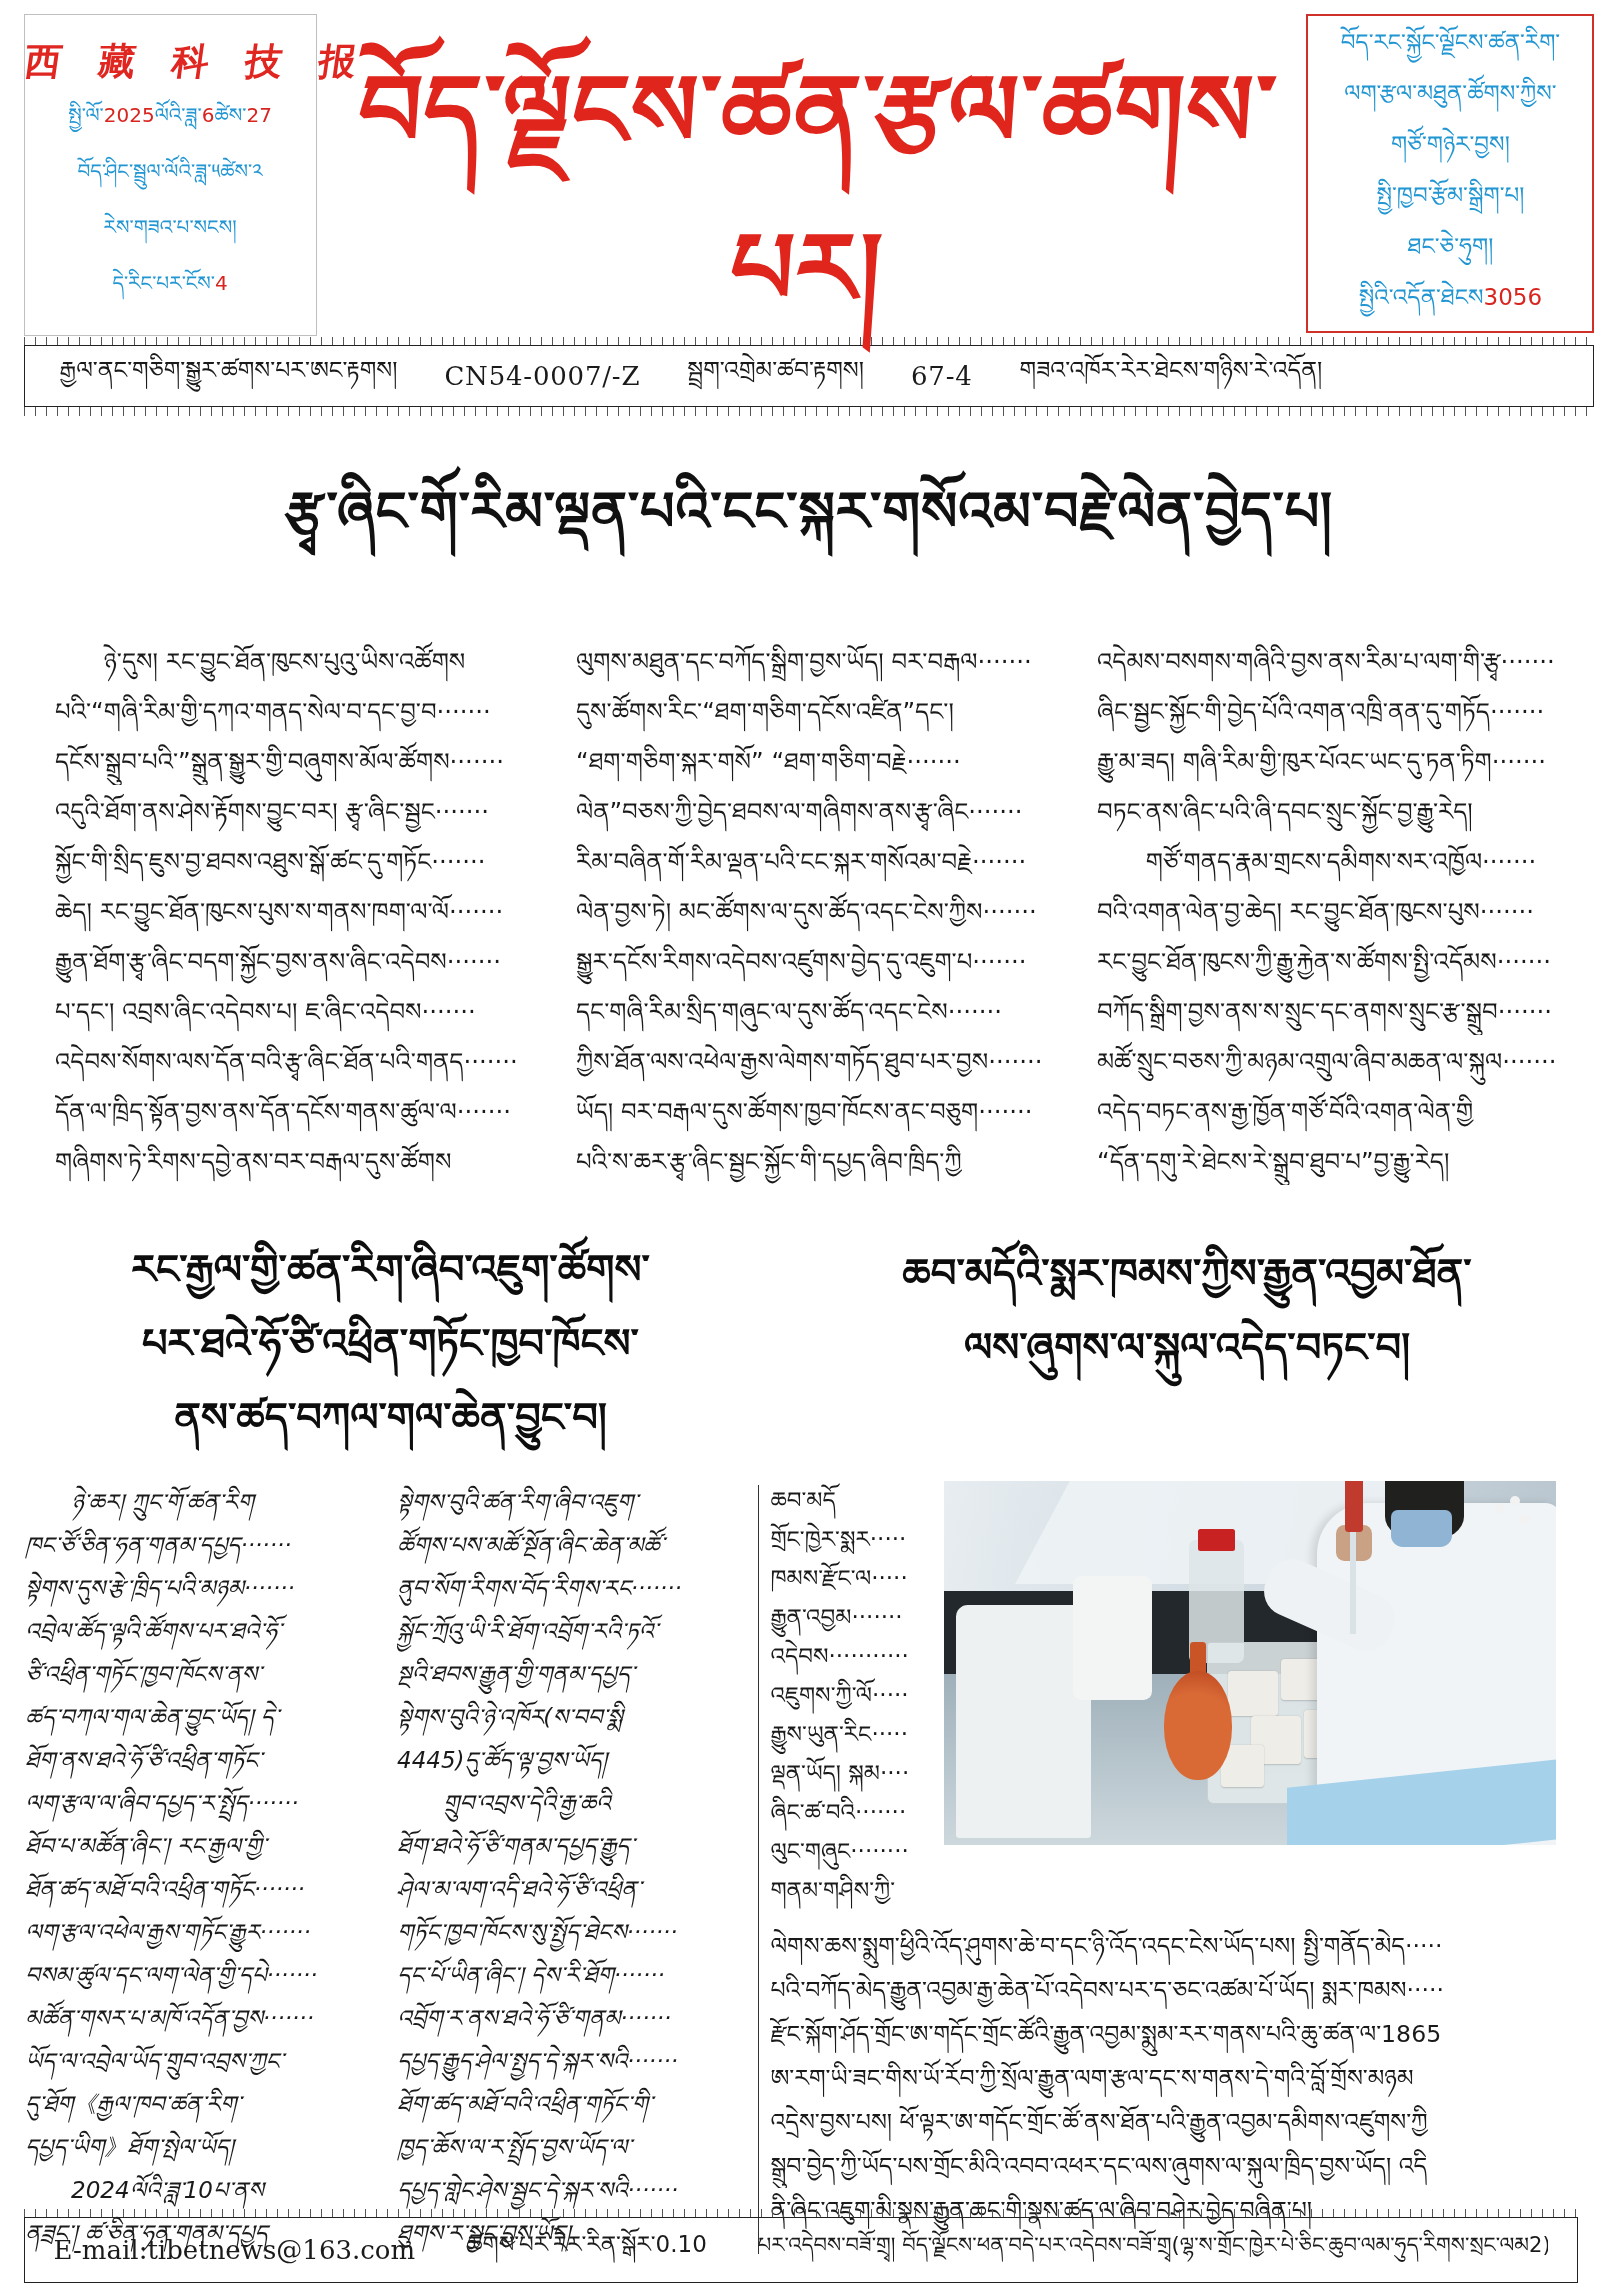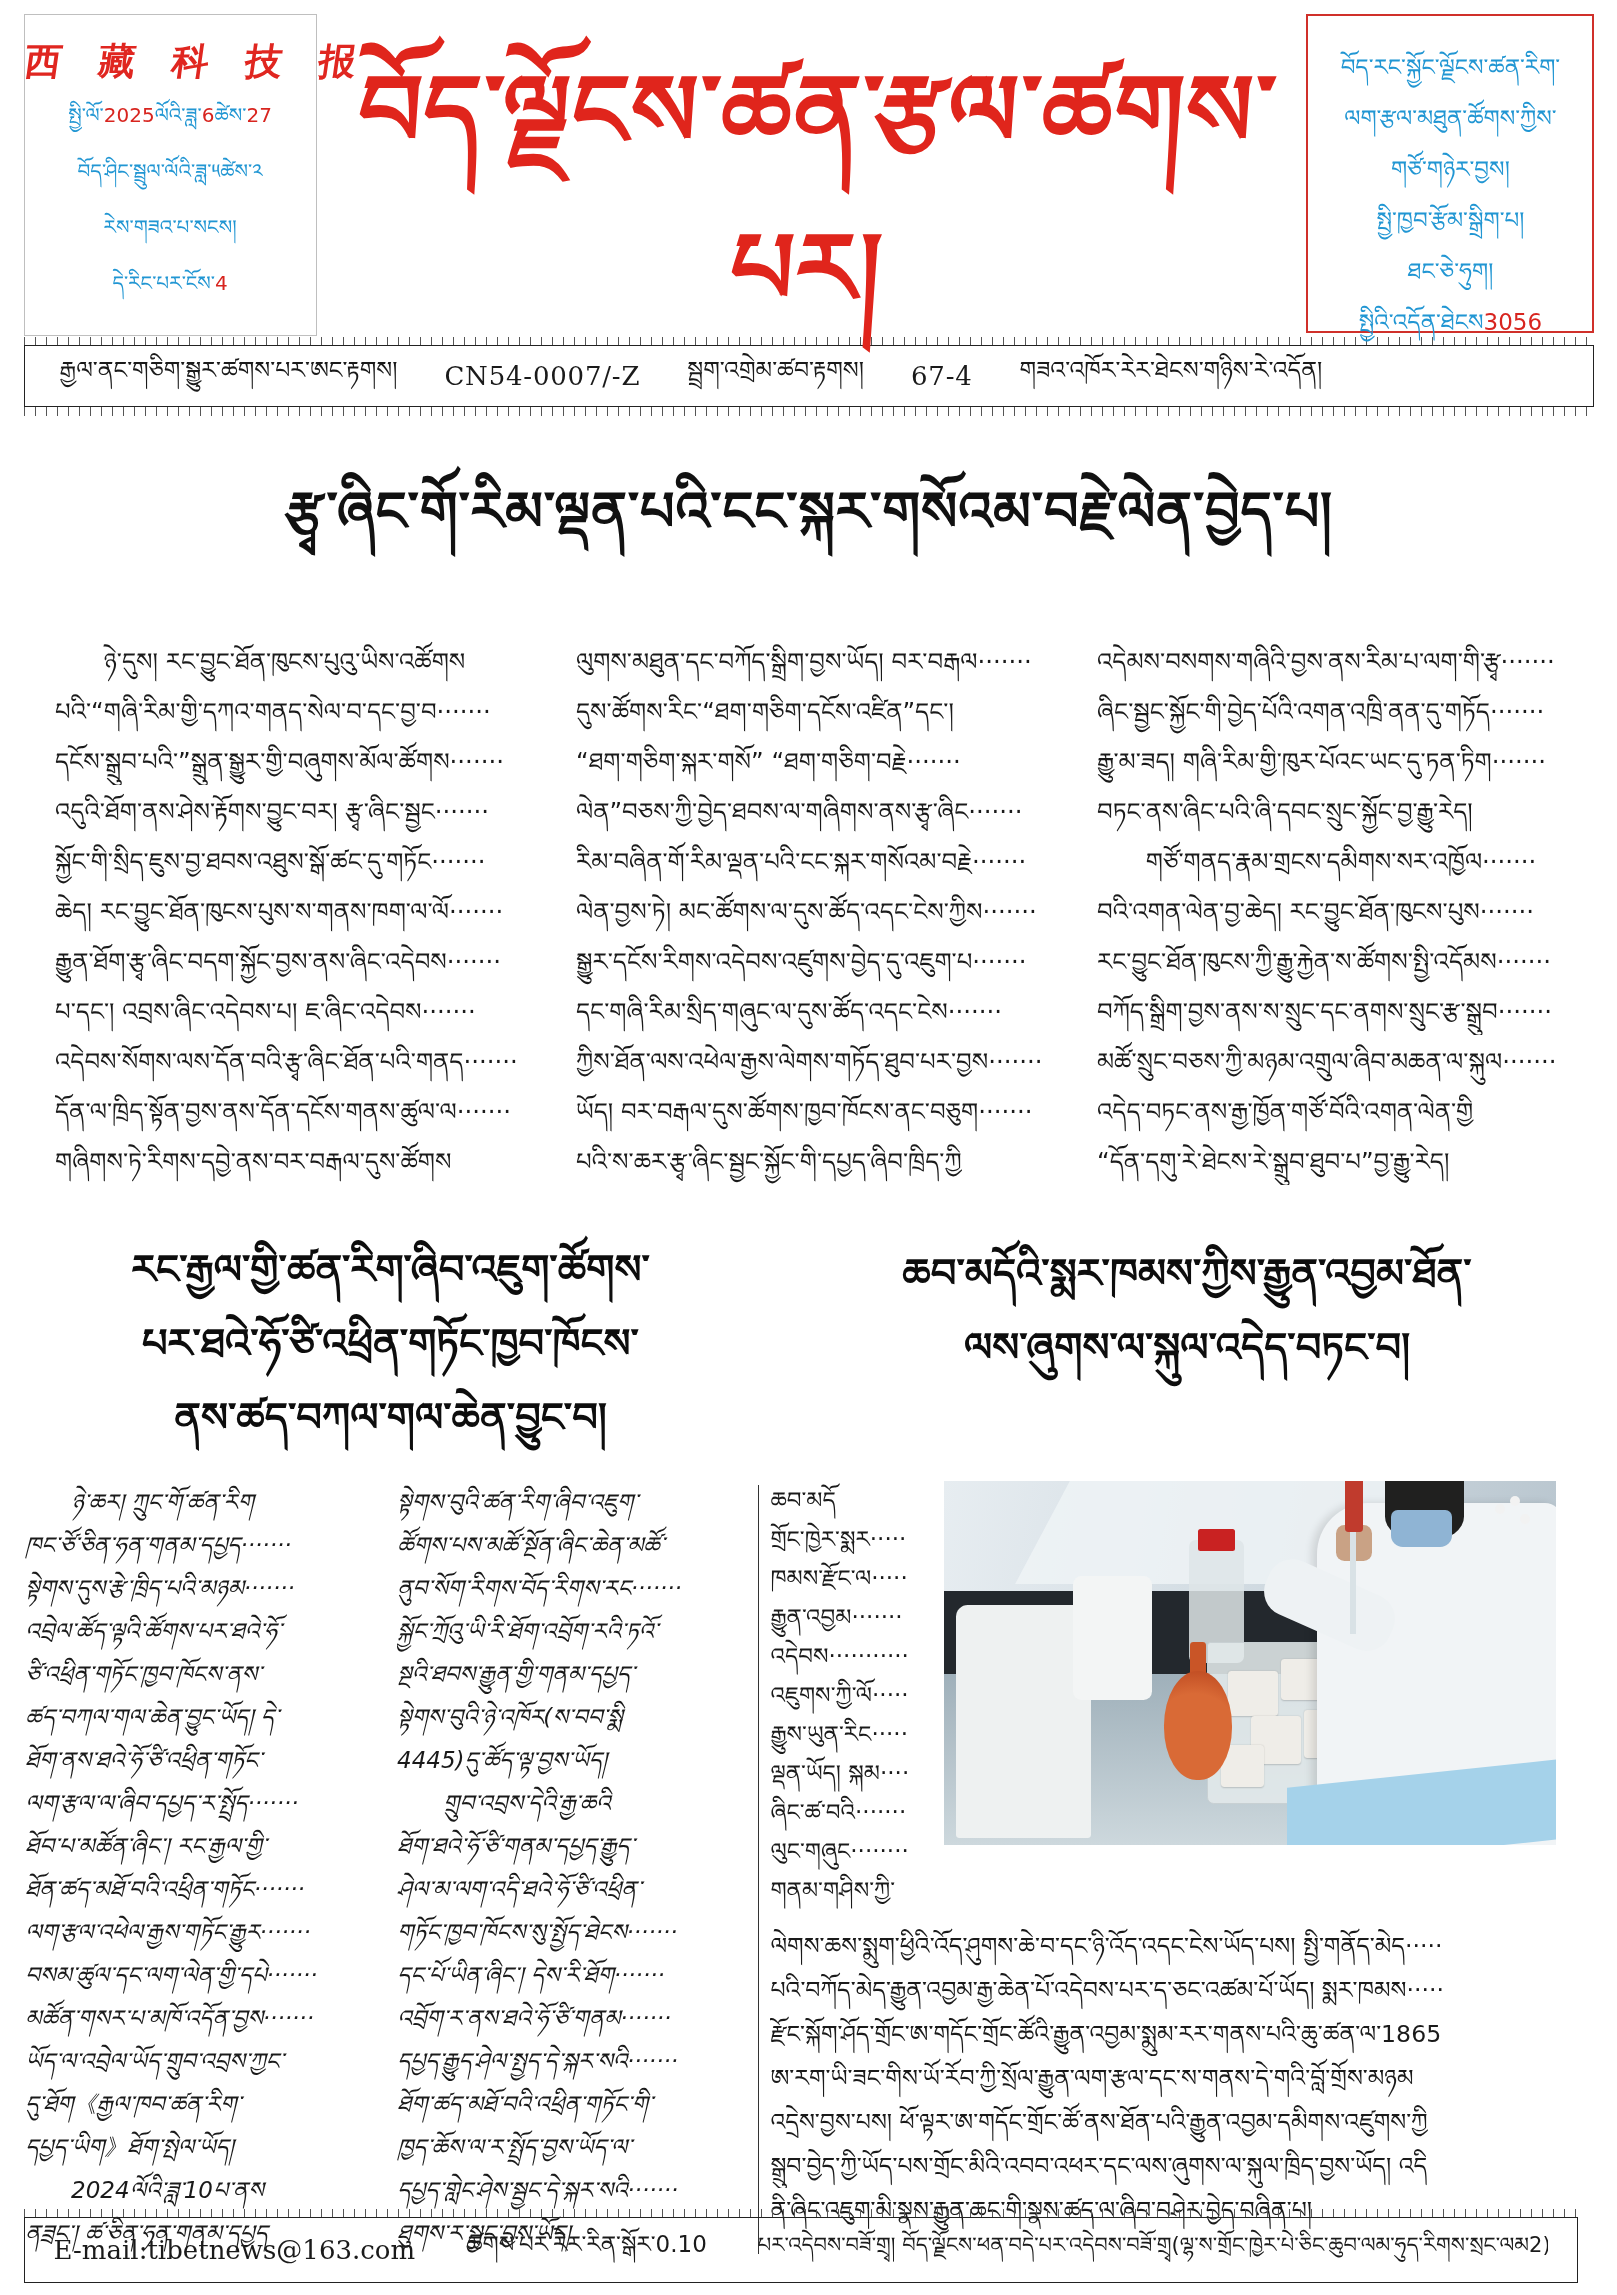--- a/index.html
+++ b/index.html
@@ -8,21 +8,21 @@
     font-family:"DejaVu Sans",sans-serif;color:#1a1a1a;overflow:hidden;
   }
   
   .header{display:flex;justify-content:space-between;align-items:flex-start;padding:13.5px 23.6px 0 23.6px;height:337px;box-sizing:border-box;}
   .left-box{width:293px;height:322px;border:0.8px solid #bfbfbf;box-sizing:border-box;text-align:center;padding-top:22px;}
   .cn-title{font-family:"DejaVu Serif",serif;font-weight:bold;color:#e02620;font-size:37px;letter-spacing:11.8px;transform:skewX(-8deg);white-space:nowrap;}
   .blue-line{color:#2196d3;font-size:20px;line-height:56px;white-space:nowrap;}
   .blue-line .num-red{color:#d8251f;}
   .masthead{flex:1;text-align:center;padding-top:18.5px;}
   .masthead-title{color:#e0251c;font-size:99px;font-weight:bold;line-height:1.6;letter-spacing:1.7px;transform:skewX(-4deg);}
-  .right-box{width:288px;height:319px;border:2.5px solid #d0302a;box-sizing:border-box;text-align:center;padding-top:26px;}
+  .right-box{width:288px;height:319px;border:2.5px solid #d0302a;box-sizing:border-box;text-align:center;padding-top:1px;}
   .right-box .blue-line{line-height:51px;font-size:23px;}
   
   .ticks{height:8.4px;margin:0 23.6px;background:repeating-linear-gradient(90deg,#555 0 0.8px,transparent 0.8px 11px);}
   .info-bar{margin:0 23.6px;border:1.7px solid #222;height:62px;display:flex;align-items:center;padding:8px 35px;box-sizing:border-box;font-size:23.6px;white-space:nowrap;}
   .info-bar .seg{margin-right:47px;}
   .info-bar .code{font-family:"DejaVu Serif",serif;font-size:26px;letter-spacing:0.8px;}
   
   .main-headline{margin-top:35px;text-align:center;font-size:54px;font-weight:bold;color:#111;letter-spacing:0.8px;}
   
   .top-story{display:flex;gap:47px;padding:32px 51px 0 51px;}

